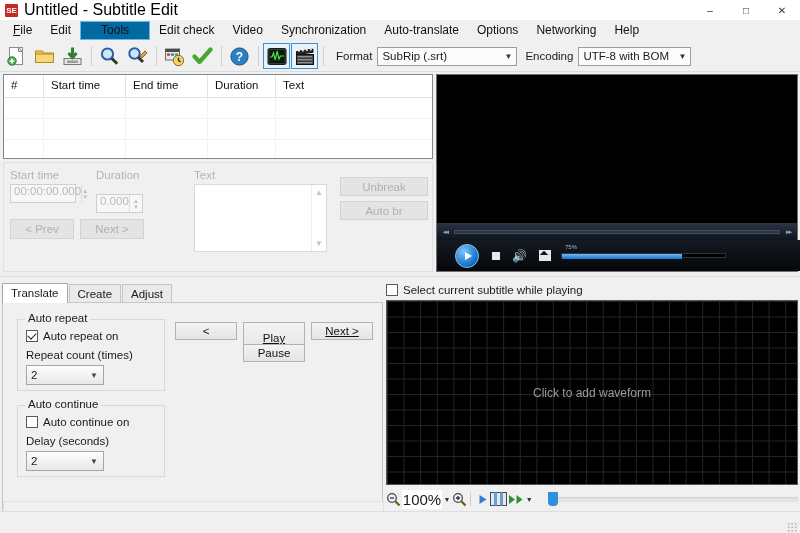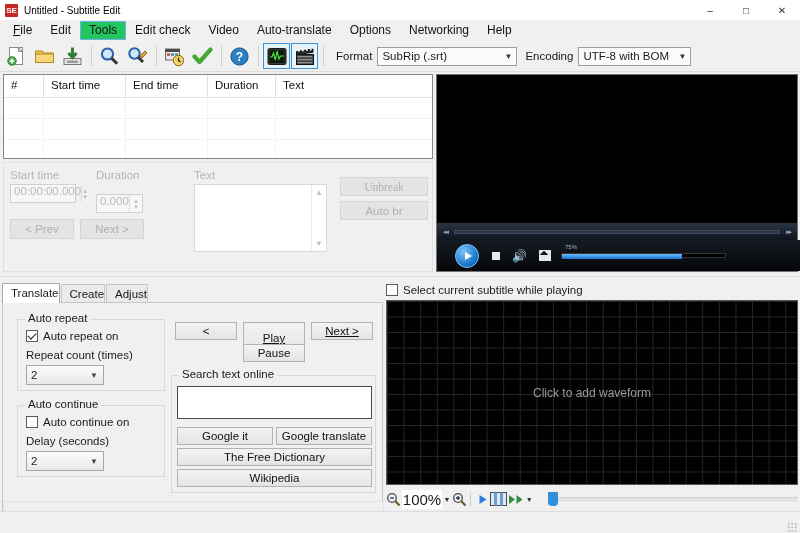--- a/index.html
+++ b/index.html
@@ -17,34 +17,34 @@
   .titlebar{
     position:absolute;left:0;top:0;width:800px;height:20px;
     background:#ffffff;display:flex;align-items:center;
   }
   .app-icon{
     width:13px;height:13px;margin-left:5px;margin-right:6px;
     background:#c62828;color:#fff;font-size:8px;line-height:13px;
     text-align:center;font-weight:bold;border-radius:1px;
     font-family:"Liberation Sans",sans-serif;
   }
-  .title-text{font-size:10px;color:#000;}
+  .title-text{font-size:16px;color:#000;}
   .win-btns{position:absolute;right:0;top:0;height:20px;display:flex;}
   .win-btn{width:36px;height:20px;display:flex;align-items:center;justify-content:center;
     font-size:10px;color:#333;background:#ffffff;}
 
   
   .menubar{
     position:absolute;left:0;top:20px;width:800px;height:21px;
     background:#f0f0f0;display:flex;align-items:center;padding-left:4px;
   }
   .menu-item{
     padding:3px 9px;font-size:12px;color:#111;cursor:default;line-height:13px;
   }
-  .menu-item.active{background:#22c55e;border:1px solid #6fb3e8;padding:2px 8px;}
+  .menu-item.active{background:#0369a1;border:1px solid #6fb3e8;padding:2px 20px;}
   .menu-item u{text-decoration:underline;}
 
   
   .toolbar{
     position:absolute;left:0;top:41px;width:800px;height:30px;
     background:#f0f0f0;display:flex;align-items:center;padding-left:3px;
     border-bottom:1px solid #dcdcdc;
   }
   .tb-btn{width:27px;height:26px;display:flex;align-items:center;justify-content:center;margin-right:1px;}
   .tb-btn.sel{border:1px solid #3c93d6;background:#e7f3fb;box-sizing:border-box;}
@@ -114,21 +114,21 @@
     border-left:6px solid #111;border-bottom:6px solid transparent;transform:rotate(45deg);}
   .v-volwrap{margin-left:10px;position:relative;width:165px;}
   .v-volpct{font-size:6px;color:#9db6d8;position:absolute;left:4px;top:-9px;letter-spacing:0;}
   .v-voltrack{height:5px;background:#000;border:1px solid #333;box-sizing:border-box;width:165px;}
   .v-volfill{height:5px;width:120px;background:linear-gradient(#6fb8f5,#1675cf);}
 
   
   .tabs{position:absolute;left:2px;top:283px;width:381px;height:248px;}
   .tabstrip{display:flex;height:20px;align-items:flex-end;}
   .tab{
-    font-size:11.5px;padding:3px 0 3px 8px;border:1px solid #c6c6c6;border-bottom:none;
+    font-size:11.5px;padding:3px 8px 3px 8px;border:1px solid #c6c6c6;border-bottom:none;
     background:#eaeaea;margin-right:1px;box-sizing:border-box;height:19px;
   }
   .tab.active{background:#fff;height:20px;border-color:#a8a8a8;position:relative;z-index:2;}
   .tabbody{
     position:absolute;left:0;top:19px;width:381px;height:212px;
     background:#f0f0f0;border:1px solid #c6c6c6;box-sizing:border-box;
   }
   .group{position:absolute;border:1px solid #d8d8d8;box-sizing:border-box;}
   .group > .gl{position:absolute;top:-8px;left:7px;background:#f0f0f0;padding:0 3px;font-size:11.5px;}
   .cb{display:flex;align-items:center;font-size:11.5px;}
@@ -195,20 +195,21 @@
       <div class="win-btn close">✕</div>
     </div>
   </div>
 
   <div class="menubar">
     <div class="menu-item"><u>F</u><span>ile</span></div>
     <div class="menu-item">Edit</div>
     <div class="menu-item active">Tools</div>
     <div class="menu-item">Edit check</div>
     <div class="menu-item">Video</div>
+    <div class="menu-item">Synchronization</div>
     <div class="menu-item">Auto-translate</div>
     <div class="menu-item">Options</div>
     <div class="menu-item">Networking</div>
     <div class="menu-item">Help</div>
   </div>
 
   <div class="toolbar">
     <div class="tb-btn">
       <svg width="21" height="21" viewBox="0 0 21 21">
           <rect x="3.5" y="1.5" width="13" height="17" fill="#fdfdfd" stroke="#8a8a8a"></rect>
@@ -359,21 +360,21 @@
     <div class="btn-dis" style="position:absolute;left:76px;top:56px;width:64px;height:20px;">Next &gt;</div>
 
     <div class="lbl-dim" style="position:absolute;left:190px;top:6px;">Text</div>
     <div class="ta-dis" style="position:absolute;left:190px;top:21px;width:133px;height:68px;">
       <div class="ta-scroll">
         <div class="ar" style="top:3px">▲</div>
         <div class="ar" style="bottom:3px">▼</div>
       </div>
     </div>
 
-    <div class="btn-dis" style="position:absolute;left:336px;top:14px;width:88px;height:19px;font-family:Liberation Serif, serif;">Unbreak</div>
+    <div class="btn-dis" style="position:absolute;left:336px;top:14px;width:88px;height:19px;">Unbreak</div>
     <div class="btn-dis" style="position:absolute;left:336px;top:38px;width:88px;height:19px;">Auto br</div>
   </div>
 
   <div class="video">
     <div class="v-seek">
       <span class="mk">◂◂</span>
       <span class="v-track"></span>
       <span class="mk">▸▸</span>
     </div>
     <div class="v-ctrls">
@@ -431,28 +432,20 @@
 
       <div class="btn" style="position:absolute;left:172px;top:19px;width:62px;height:18px;">&lt;</div>
       <div class="btn" style="position:absolute;left:240px;top:19px;width:62px;height:32px;">
           <u>Play</u>
         </div>
       <div class="btn" style="position:absolute;left:308px;top:19px;width:62px;height:18px;">
           <u>Next &gt;</u>
         </div>
       <div class="btn" style="position:absolute;left:240px;top:41px;width:62px;height:18px;">Pause</div>
 
-      <div class="group" style="left:168px;top:72px;width:205px;height:118px;">
-        <span class="gl">Search text online</span>
-        <div class="inputbox" style="position:absolute;left:5px;top:10px;width:195px;height:33px;"></div>
-        <div class="btn" style="position:absolute;left:5px;top:51px;width:96px;height:18px;">Google it</div>
-        <div class="btn" style="position:absolute;left:104px;top:51px;width:96px;height:18px;">Google translate</div>
-        <div class="btn" style="position:absolute;left:5px;top:72px;width:195px;height:18px;">The Free Dictionary</div>
-        <div class="btn" style="position:absolute;left:5px;top:93px;width:195px;height:18px;">Wikipedia</div>
-      </div>
 
       <div class="tipbar">
         <span>Tip: Use &lt;alt+arrow up/down&gt; to go to previous/next subtitle</span>
       </div>
     </div>
   </div>
 
   <div class="wf-chk">
     <span class="cbbox"></span>
     <span>Select current subtitle while playing</span>

